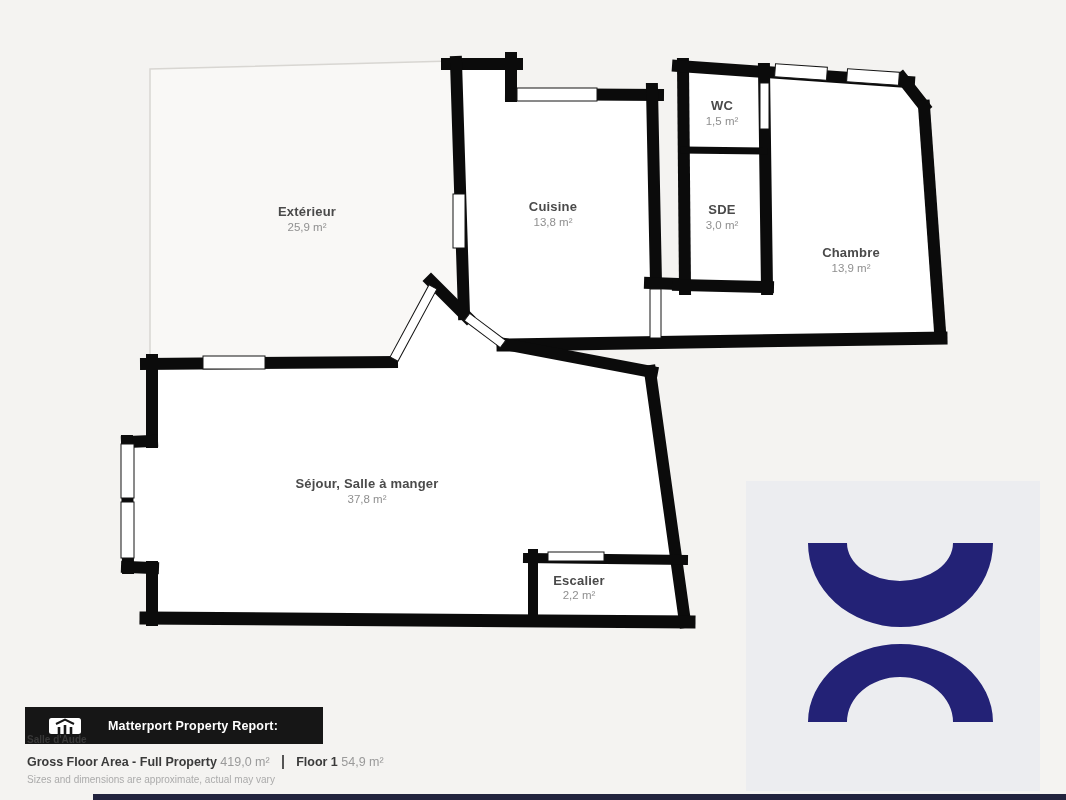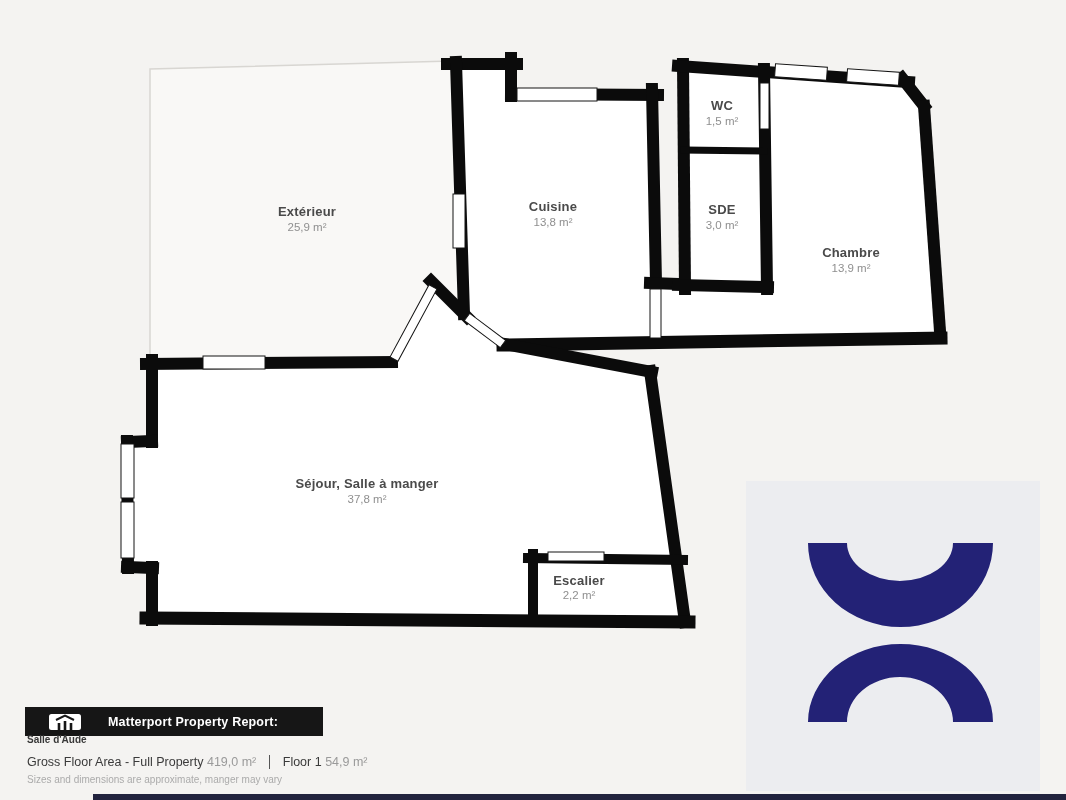--- a/index.html
+++ b/index.html
@@ -17,33 +17,33 @@
   .w12{stroke-width:12;}
   .w13{stroke-width:13;}
   .w10{stroke-width:10;}
   .w7{stroke-width:7;}
   .opening{fill:#ffffff;stroke:#141414;stroke-width:1;}
   .roomfill{fill:#ffffff;}
   .ext{fill:#f9f8f6;}
   .ext-border{fill:none;stroke:#d8d6d2;stroke-width:1.5;}
 
   .report-bar{
-    position:absolute;left:25px;top:707px;width:298px;height:29px;
+    position:absolute;left:25px;top:707px;width:298px;height:37px;
     background:#161616;display:flex;align-items:center;padding-left:24px;box-sizing:border-box;
   }
   .report-bar .label{
     color:#ffffff;font-size:12.5px;font-weight:bold;margin-left:27px;letter-spacing:.2px;
   }
   .property-title{
     position:absolute;left:27px;top:734px;font-size:10px;font-weight:bold;color:#383838;
   }
   .metrics{
     position:absolute;left:27px;top:755px;font-size:12.5px;color:#9a9a9a;white-space:nowrap;
   }
-  .metrics b{color:#3a3a3a;font-weight:normal;}
+  .metrics b{color:#3a3a3a;font-weight:bold;}
   .metrics .sep{
     display:inline-block;width:1.5px;height:14px;background:#555;
     margin:0 9px;vertical-align:-3px;
   }
   .disclaimer{
     position:absolute;left:27px;top:774px;font-size:10px;color:#ababab;
   }
   .brand-logo{
     position:absolute;left:746px;top:481px;width:294px;height:310px;background:#ecedf0;
   }
@@ -146,21 +146,21 @@
 <div class="property-title">Salle d'Aude</div>
 
 <div class="metrics">
   <b>Gross Floor Area - Full Property</b>
   <span>419,0 m²</span>
   <span class="sep"></span>
   <b>Floor 1</b>
   <span>54,9 m²</span>
 </div>
 
-<div class="disclaimer">Sizes and dimensions are approximate, manger may vary</div>
+<div class="disclaimer">Sizes and dimensions are approximate, actual may vary</div>
 
 <div class="brand-logo">
   <svg width="294" height="310" viewBox="0 0 294 310">
     <path fill="#232276" d="M62,62 A92.5,84 0 0 0 247,62 L207,62 A53,38 0 0 1 101,62 Z"></path>
     <path fill="#232276" d="M62,241 A92.5,78 0 0 1 247,241 L207,241 A53,45 0 0 0 101,241 Z"></path>
   </svg>
 </div>
 
 <div class="bottom-bar"></div>
 

